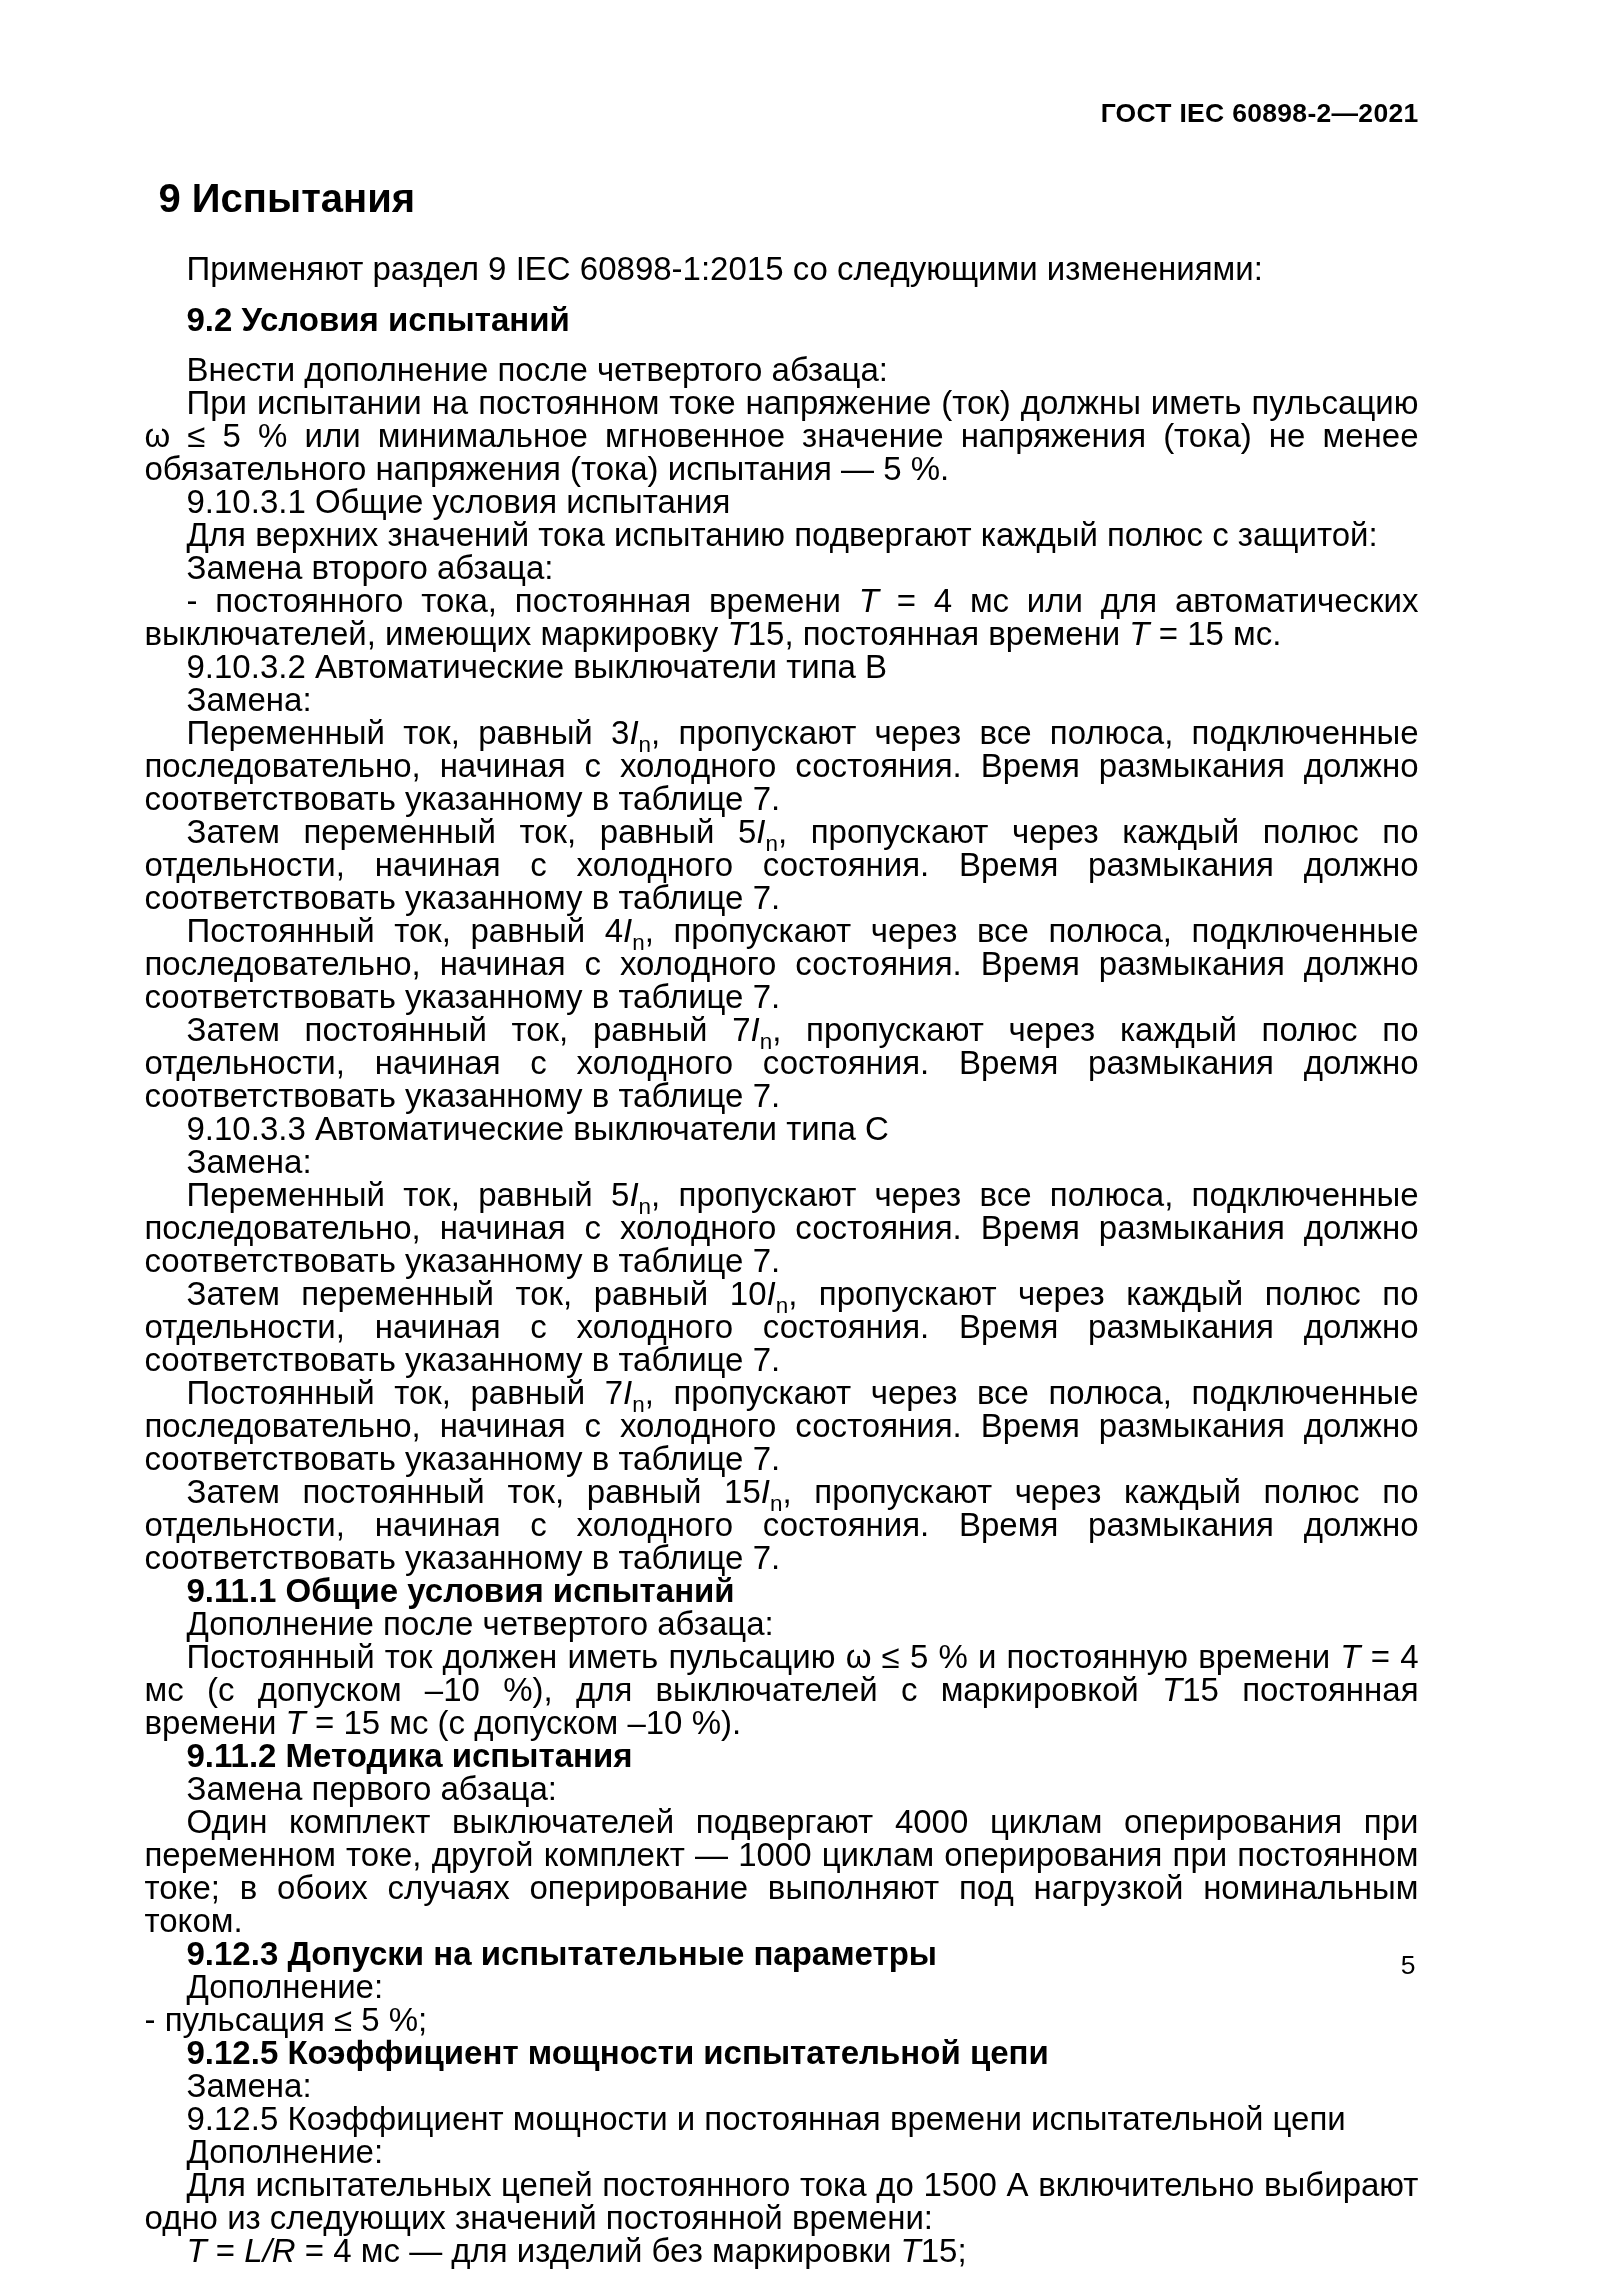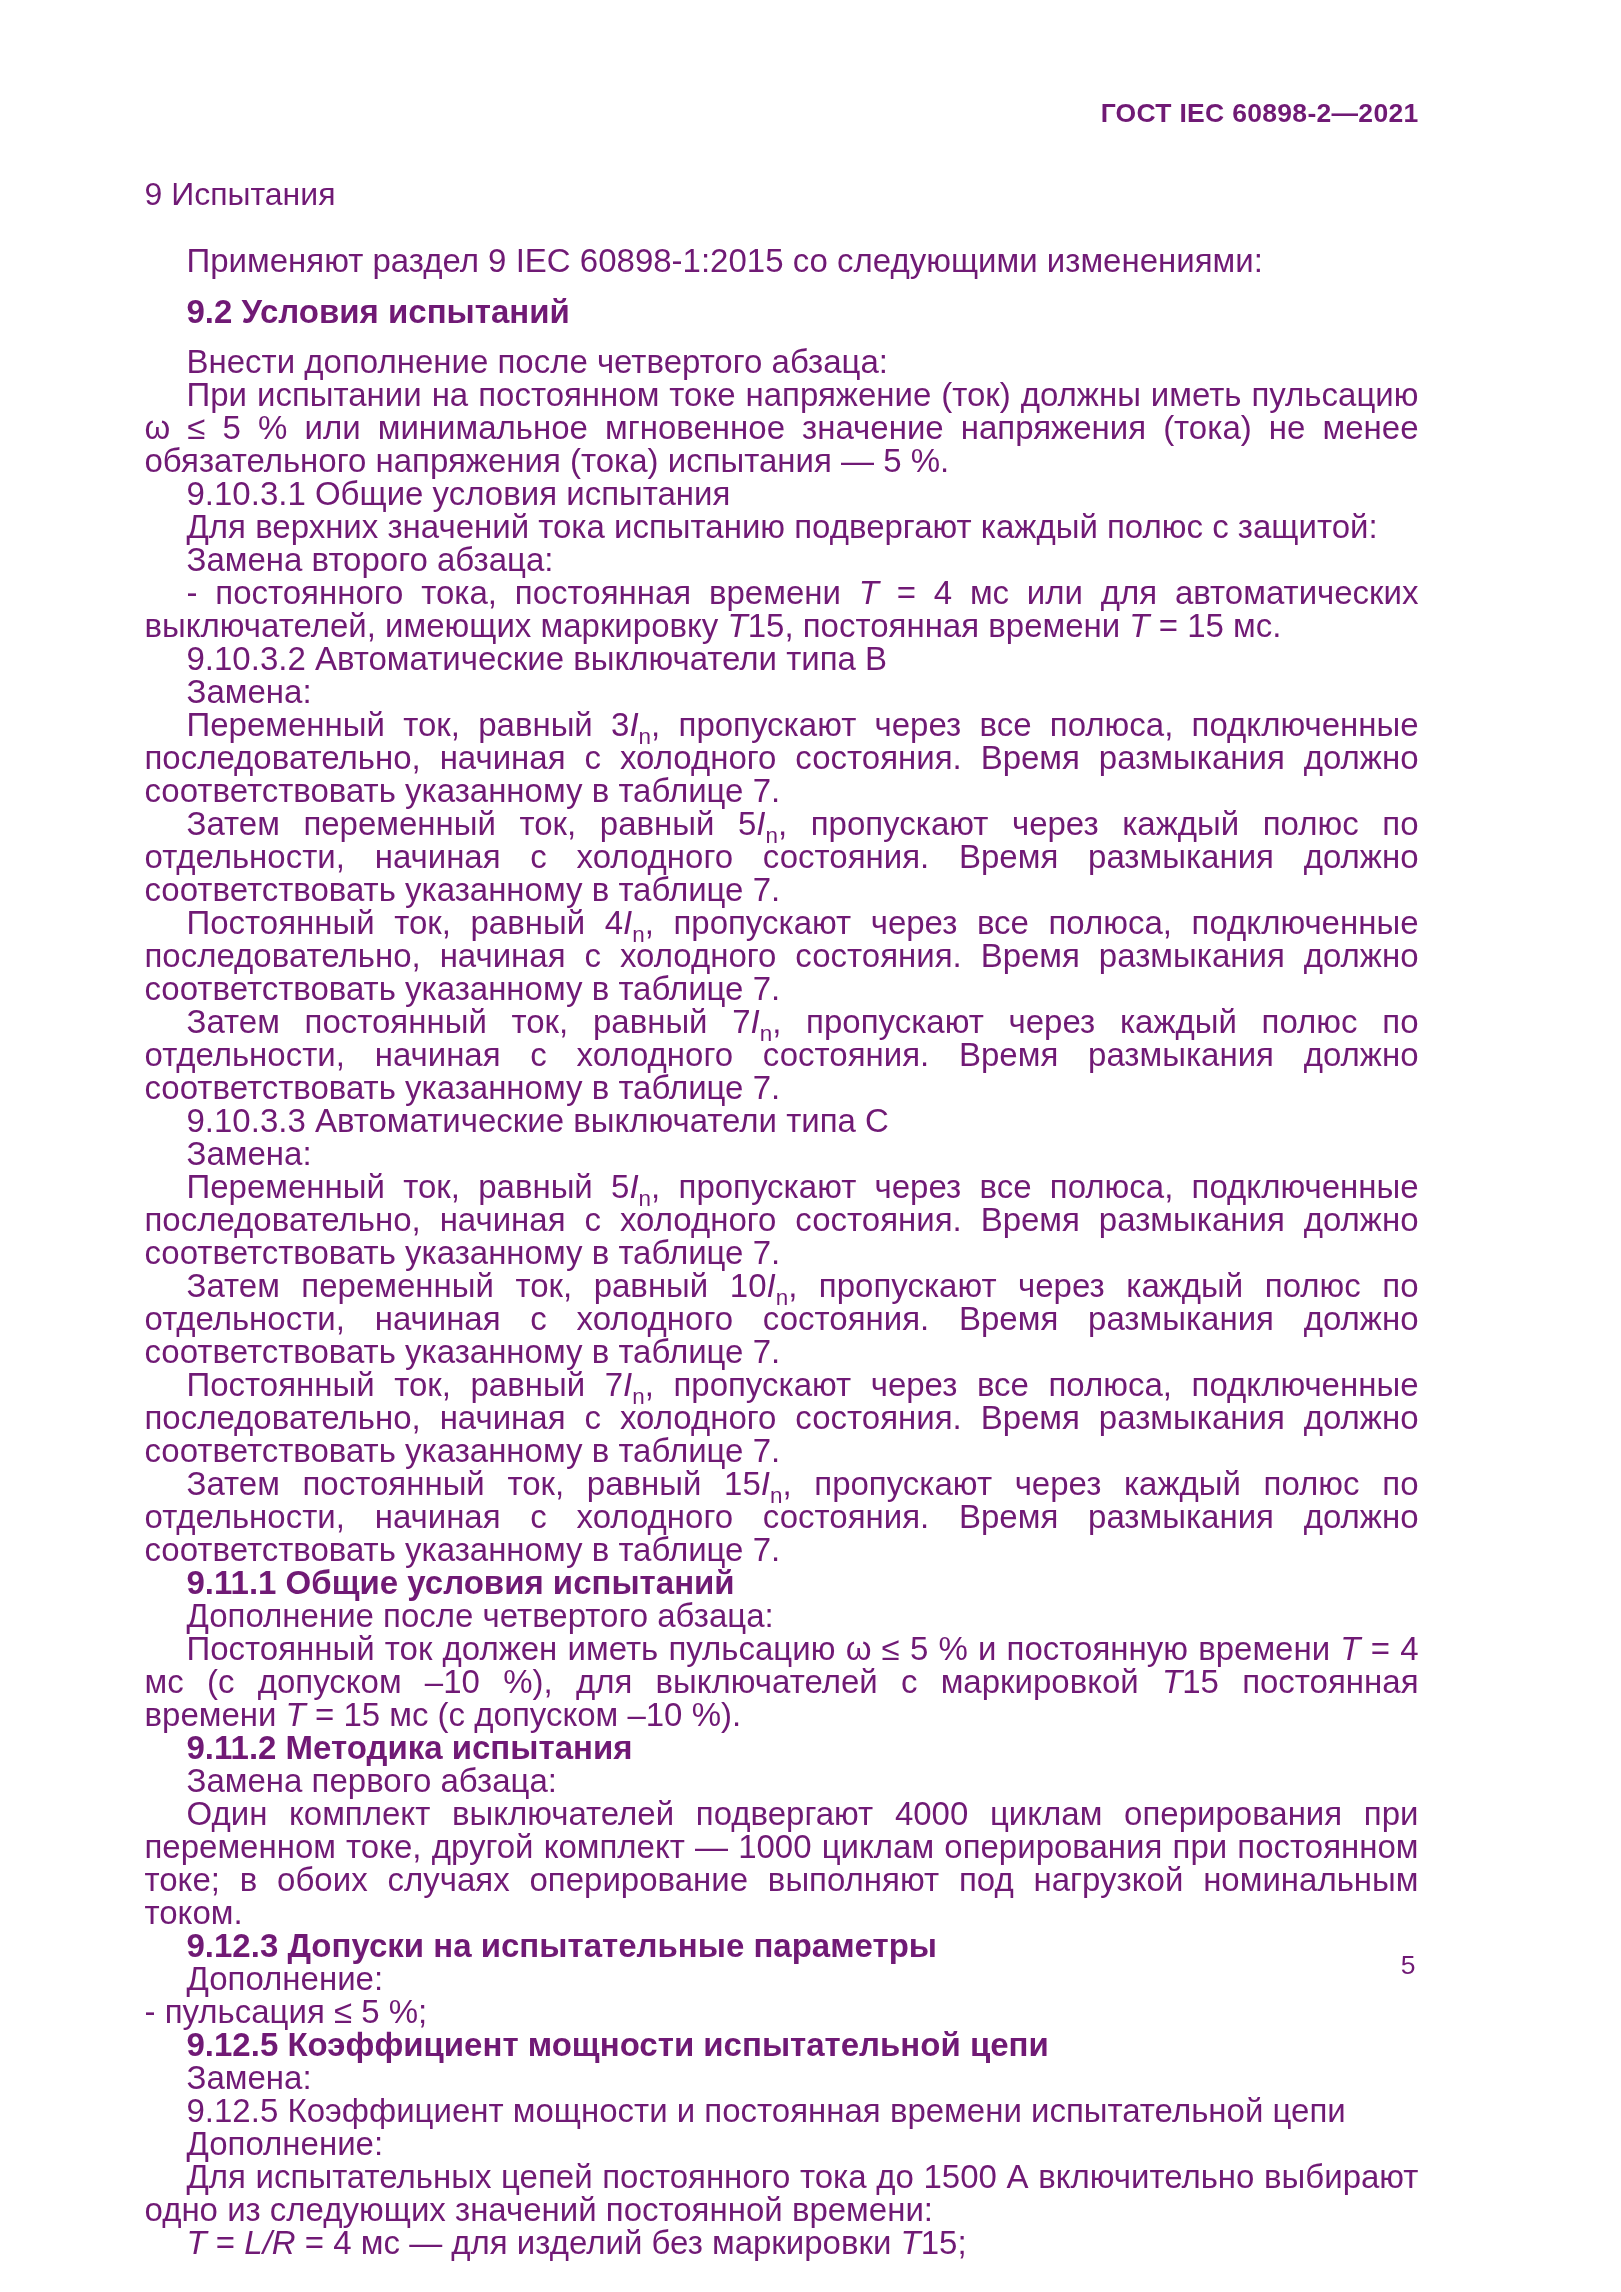--- a/index.html
+++ b/index.html
@@ -3,34 +3,34 @@
 <meta charset="utf-8">
 <style>
   * { box-sizing: border-box; }
   html, body { margin: 0; padding: 0; background: #ffffff; }
   .page {
     position: relative;
     width: 1456px;
     height: 2293px;
     margin: 0 auto;
     background: #ffffff;
-    color: #701a75;
+    color: #000000;
     font-family: "Liberation Sans", sans-serif;
     padding: 98px 120px 0 62px;
   }
   .doc-header {
     text-align: right;
     font-weight: 700;
     font-size: 26.5px;
     letter-spacing: 0.3px;
   }
   .section-title {
-    font-size: 32px;
-    font-weight: 400;
-    margin: 47px 0 31px 0;
+    font-size: 40px;
+    font-weight: 700;
+    margin: 47px 0 31px 14px;
   }
   .content p {
     margin: 0;
     font-size: 33px;
     line-height: 33px;
     text-align: justify;
     text-indent: 42px;
   }
   .content p.bold { font-weight: 700; }
   .content p.flush { text-indent: 0; }

